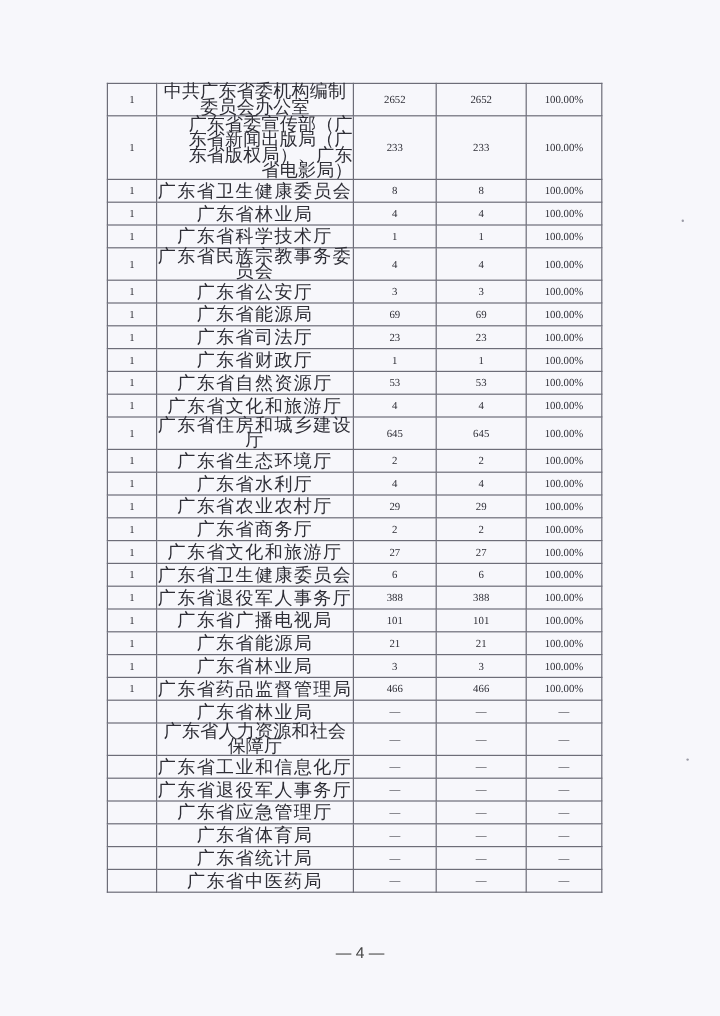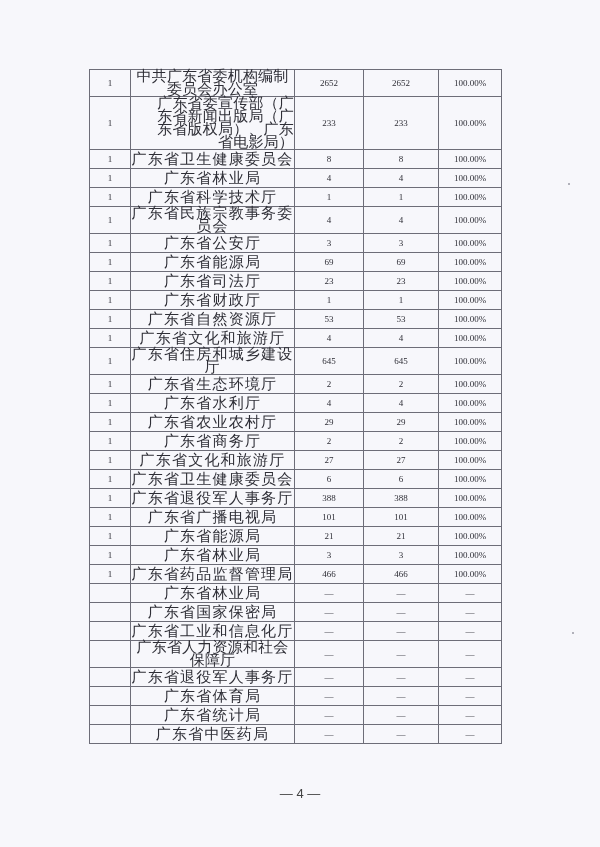--- a/index.html
+++ b/index.html
@@ -208,42 +208,42 @@
       </tr>
       <tr>
         <td class="num"></td>
         <td class="name">广东省林业局</td>
         <td class="num">—</td>
         <td class="num">—</td>
         <td class="pct">—</td>
       </tr>
       <tr>
         <td class="num"></td>
-        <td class="name">广东省国家保密局</td>
+        <td class="name tight">广东省人力资源和社会保障厅</td>
         <td class="num">—</td>
         <td class="num">—</td>
         <td class="pct">—</td>
       </tr>
       <tr>
         <td class="num"></td>
         <td class="name">广东省工业和信息化厅</td>
         <td class="num">—</td>
         <td class="num">—</td>
         <td class="pct">—</td>
       </tr>
       <tr>
         <td class="num"></td>
-        <td class="name tight">广东省人力资源和社会保障厅</td>
-        <td class="num">—</td>
-        <td class="num">—</td>
-        <td class="pct">—</td>
-      </tr>
-      <tr>
-        <td class="num"></td>
         <td class="name">广东省退役军人事务厅</td>
+        <td class="num">—</td>
+        <td class="num">—</td>
+        <td class="pct">—</td>
+      </tr>
+      <tr>
+        <td class="num"></td>
+        <td class="name">广东省应急管理厅</td>
         <td class="num">—</td>
         <td class="num">—</td>
         <td class="pct">—</td>
       </tr>
       <tr>
         <td class="num"></td>
         <td class="name">广东省体育局</td>
         <td class="num">—</td>
         <td class="num">—</td>
         <td class="pct">—</td>

